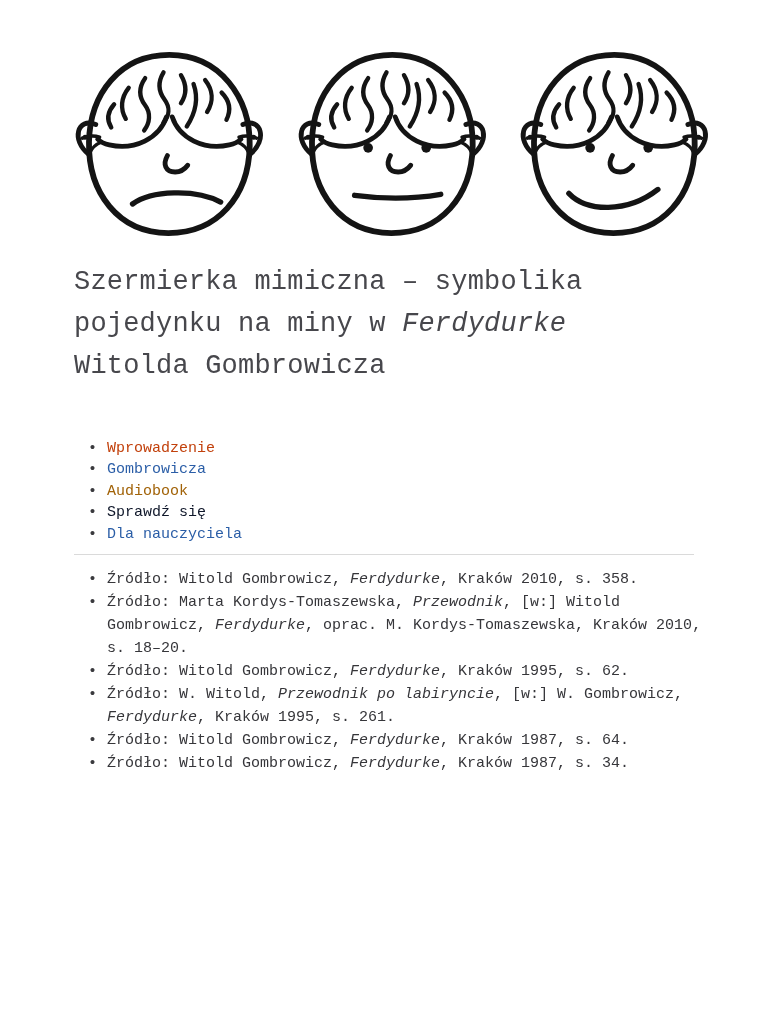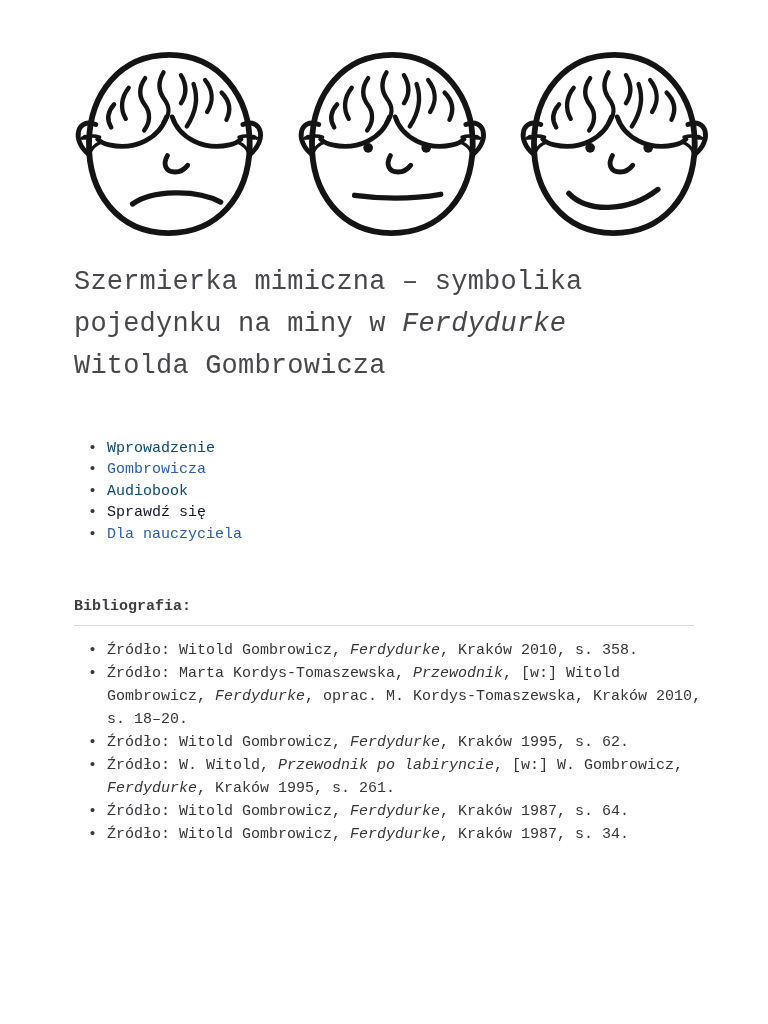--- a/index.html
+++ b/index.html
@@ -86,41 +86,40 @@
       <use href="#face-pupils"></use>
       <path d="M 68,157 C 86,176 128,178 160,153" fill="none" stroke="#141414" stroke-width="5.5" stroke-linecap="round"></path>
     </svg>
   </div>
 
   <h1 class="title"><span>Szermierka mimiczna – symbolika pojedynku na miny w </span><i>Ferdydurke</i><span> Witolda Gombrowicza</span></h1>
 
   <ul class="toc">
       <li>
         <span class="bullet">•</span>
-        <a href="#" style="color: #0c4a6e;">Wprowadzenie</a>
+        <a href="#" style="color: #c2410c;">Wprowadzenie</a>
       </li>
       <li>
         <span class="bullet">•</span>
         <a href="#" style="color: rgb(43, 94, 167);">Gombrowicza</a>
       </li>
       <li>
         <span class="bullet">•</span>
-        <a href="#" style="color: #0c4a6e;">Audiobook</a>
+        <a href="#" style="color: #a16207;">Audiobook</a>
       </li>
       <li>
         <span class="bullet">•</span>
         <a href="#" style="color: #0f172a;">Sprawdź się</a>
       </li>
       <li>
         <span class="bullet">•</span>
         <a href="#" style="color: rgb(43, 94, 167);">Dla nauczyciela</a>
       </li>
     </ul>
 
-  <div class="bib-heading">Bibliografia:</div>
   <hr class="divider">
 
   <ul class="bib">
       <li>
         <span class="bullet">•</span>
         <div class="text"><span>Źródło: Witold Gombrowicz, </span><i>Ferdydurke</i><span>, Kraków 2010, s. 358.</span></div>
       </li>
       <li>
         <span class="bullet">•</span>
         <div class="text"><span>Źródło: Marta Kordys-Tomaszewska, </span><i>Przewodnik</i><span>, [w:] Witold Gombrowicz, </span><i>Ferdydurke</i><span>, oprac. M. Kordys-Tomaszewska, Kraków 2010, s. 18–20.</span></div>

